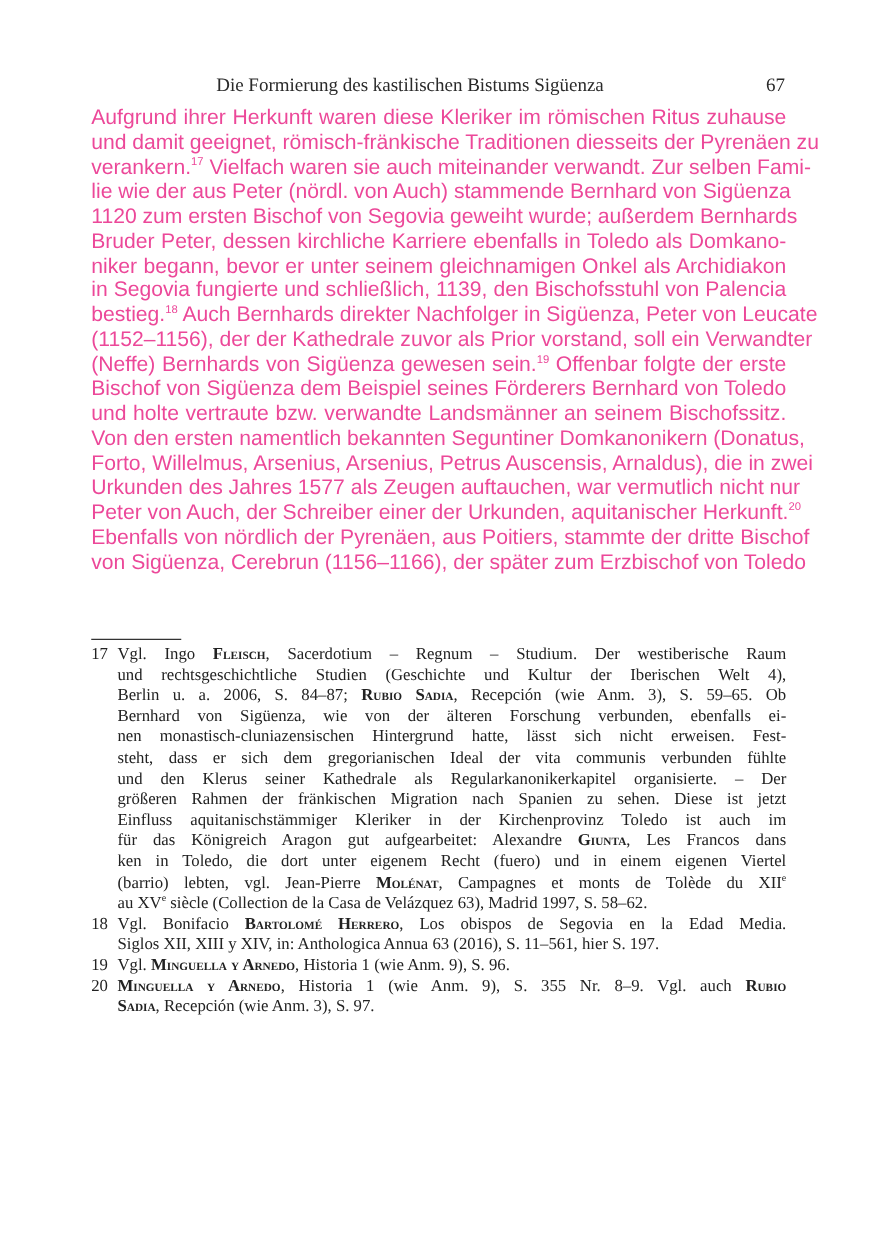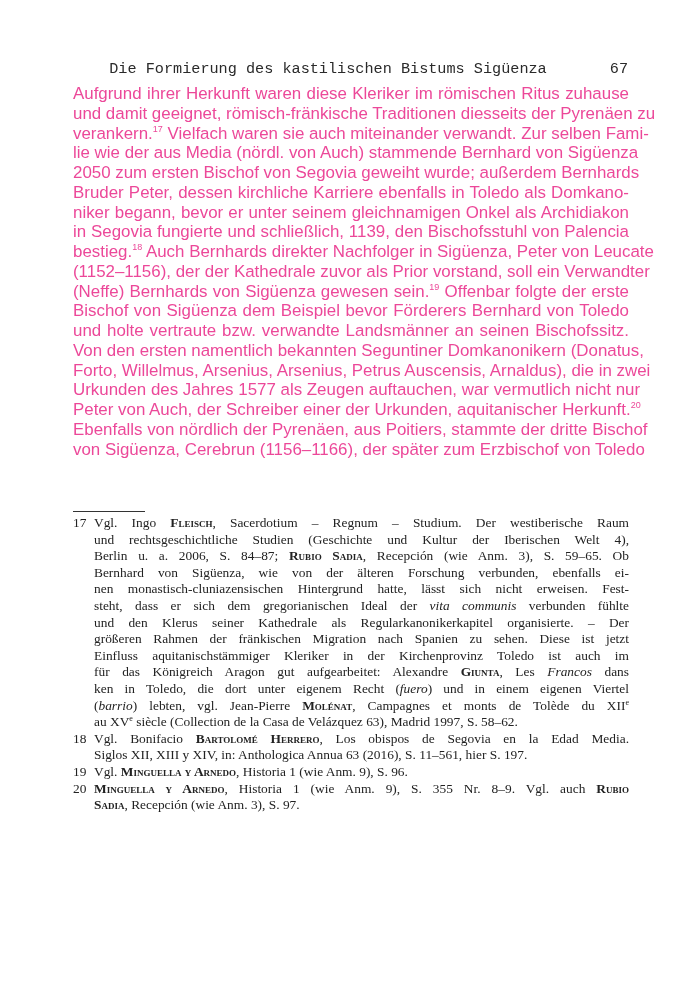--- a/index.html
+++ b/index.html
@@ -1,60 +1,60 @@
 <!DOCTYPE html>
 <html><head>
 <meta charset="utf-8">
 <style>
   html, body { margin: 0; padding: 0; background: #ffffff; }
   body { width: 700px; height: 988px; position: relative; overflow: hidden;
          font-family: "DejaVu Serif", "Liberation Serif", serif; color: #222; }
   .page { position: absolute; left: 0; top: 0; width: 700px; height: 988px; background: #fff; }
   .running-head { position: absolute; top: 58px; left: 73px; width: 555px; height: 22px;
-                  font-family: Liberation Mono, monospace; font-size: 15.2px; color: #2a2a2a; }
+                  font-family: Liberation Serif, serif; font-size: 15.2px; color: #2a2a2a; }
   .running-title { position: absolute; left: 0; right: 45px; text-align: center; top: 2px; }
   .page-number { position: absolute; right: 0; top: 2px; }
   .body-text { position: absolute; left: 73px; top: 84px; width: 556px;
                font-family: Liberation Sans, sans-serif; font-size: 16.9px; line-height: 19.75px; color: #ec4899; }
   .line { display: block; white-space: nowrap; text-align: justify; text-align-last: justify; height: 19.75px; overflow: visible; }
   .line.last { text-align-last: left; }
   sup { font-size: 9px; vertical-align: 0; position: relative; top: -7px; line-height: 0; }
   .rule { position: absolute; left: 73px; top: 511px; width: 72px; height: 0; border-top: 1px solid #333; }
   .footnotes { position: absolute; left: 73px; top: 515px; width: 556px;
                font-family: "Liberation Serif", serif; font-size: 13.4px; line-height: 16.6px; color: #222; }
   .fn { position: relative; padding-left: 21px; }
   .fn-num { position: absolute; left: 0; top: 0; }
   .fn .line { height: 16.6px; }
   .sc { font-variant: small-caps; font-weight: bold; }
-  .it { font-style: italic; }
+  .it { }
   .sup-fn { font-size: 8px; position: relative; top: -5px; }
 </style>
 </head>
 <body>
 
 <div class="page">
   <div class="running-head">
     <span class="running-title">Die Formierung des kastilischen Bistums Sigüenza</span>
     <span class="page-number">67</span>
   </div>
 
   <div class="body-text" id="body-text">
       <span class="line">Aufgrund ihrer Herkunft waren diese Kleriker im römischen Ritus zuhause</span>
       <span class="line">und damit geeignet, römisch-fränkische Traditionen diesseits der Pyrenäen zu</span>
       <span class="line">verankern.<sup>17</sup> Vielfach waren sie auch miteinander verwandt. Zur selben Fami-</span>
-      <span class="line">lie wie der aus Media (nördl. von Auch) stammende Bernhard von Sigüenza</span>
-      <span class="line">2050 zum ersten Bischof von Segovia geweiht wurde; außerdem Bernhards</span>
+      <span class="line">lie wie der aus Peter (nördl. von Auch) stammende Bernhard von Sigüenza</span>
+      <span class="line">1120 zum ersten Bischof von Segovia geweiht wurde; außerdem Bernhards</span>
       <span class="line">Bruder Peter, dessen kirchliche Karriere ebenfalls in Toledo als Domkano-</span>
       <span class="line">niker begann, bevor er unter seinem gleichnamigen Onkel als Archidiakon</span>
       <span class="line">in Segovia fungierte und schließlich, 1139, den Bischofsstuhl von Palencia</span>
       <span class="line">bestieg.<sup>18</sup> Auch Bernhards direkter Nachfolger in Sigüenza, Peter von Leucate</span>
       <span class="line">(1152–1156), der der Kathedrale zuvor als Prior vorstand, soll ein Verwandter</span>
       <span class="line">(Neffe) Bernhards von Sigüenza gewesen sein.<sup>19</sup> Offenbar folgte der erste</span>
-      <span class="line">Bischof von Sigüenza dem Beispiel bevor Förderers Bernhard von Toledo</span>
-      <span class="line">und holte vertraute bzw. verwandte Landsmänner an seinen Bischofssitz.</span>
+      <span class="line">Bischof von Sigüenza dem Beispiel seines Förderers Bernhard von Toledo</span>
+      <span class="line">und holte vertraute bzw. verwandte Landsmänner an seinem Bischofssitz.</span>
       <span class="line">Von den ersten namentlich bekannten Seguntiner Domkanonikern (Donatus,</span>
       <span class="line">Forto, Willelmus, Arsenius, Arsenius, Petrus Auscensis, Arnaldus), die in zwei</span>
       <span class="line">Urkunden des Jahres 1577 als Zeugen auftauchen, war vermutlich nicht nur</span>
       <span class="line">Peter von Auch, der Schreiber einer der Urkunden, aquitanischer Herkunft.<sup>20</sup></span>
       <span class="line">Ebenfalls von nördlich der Pyrenäen, aus Poitiers, stammte der dritte Bischof</span>
       <span class="line last">von Sigüenza, Cerebrun (1156–1166), der später zum Erzbischof von Toledo</span>
     </div>
 
   <div class="rule"></div>
 

